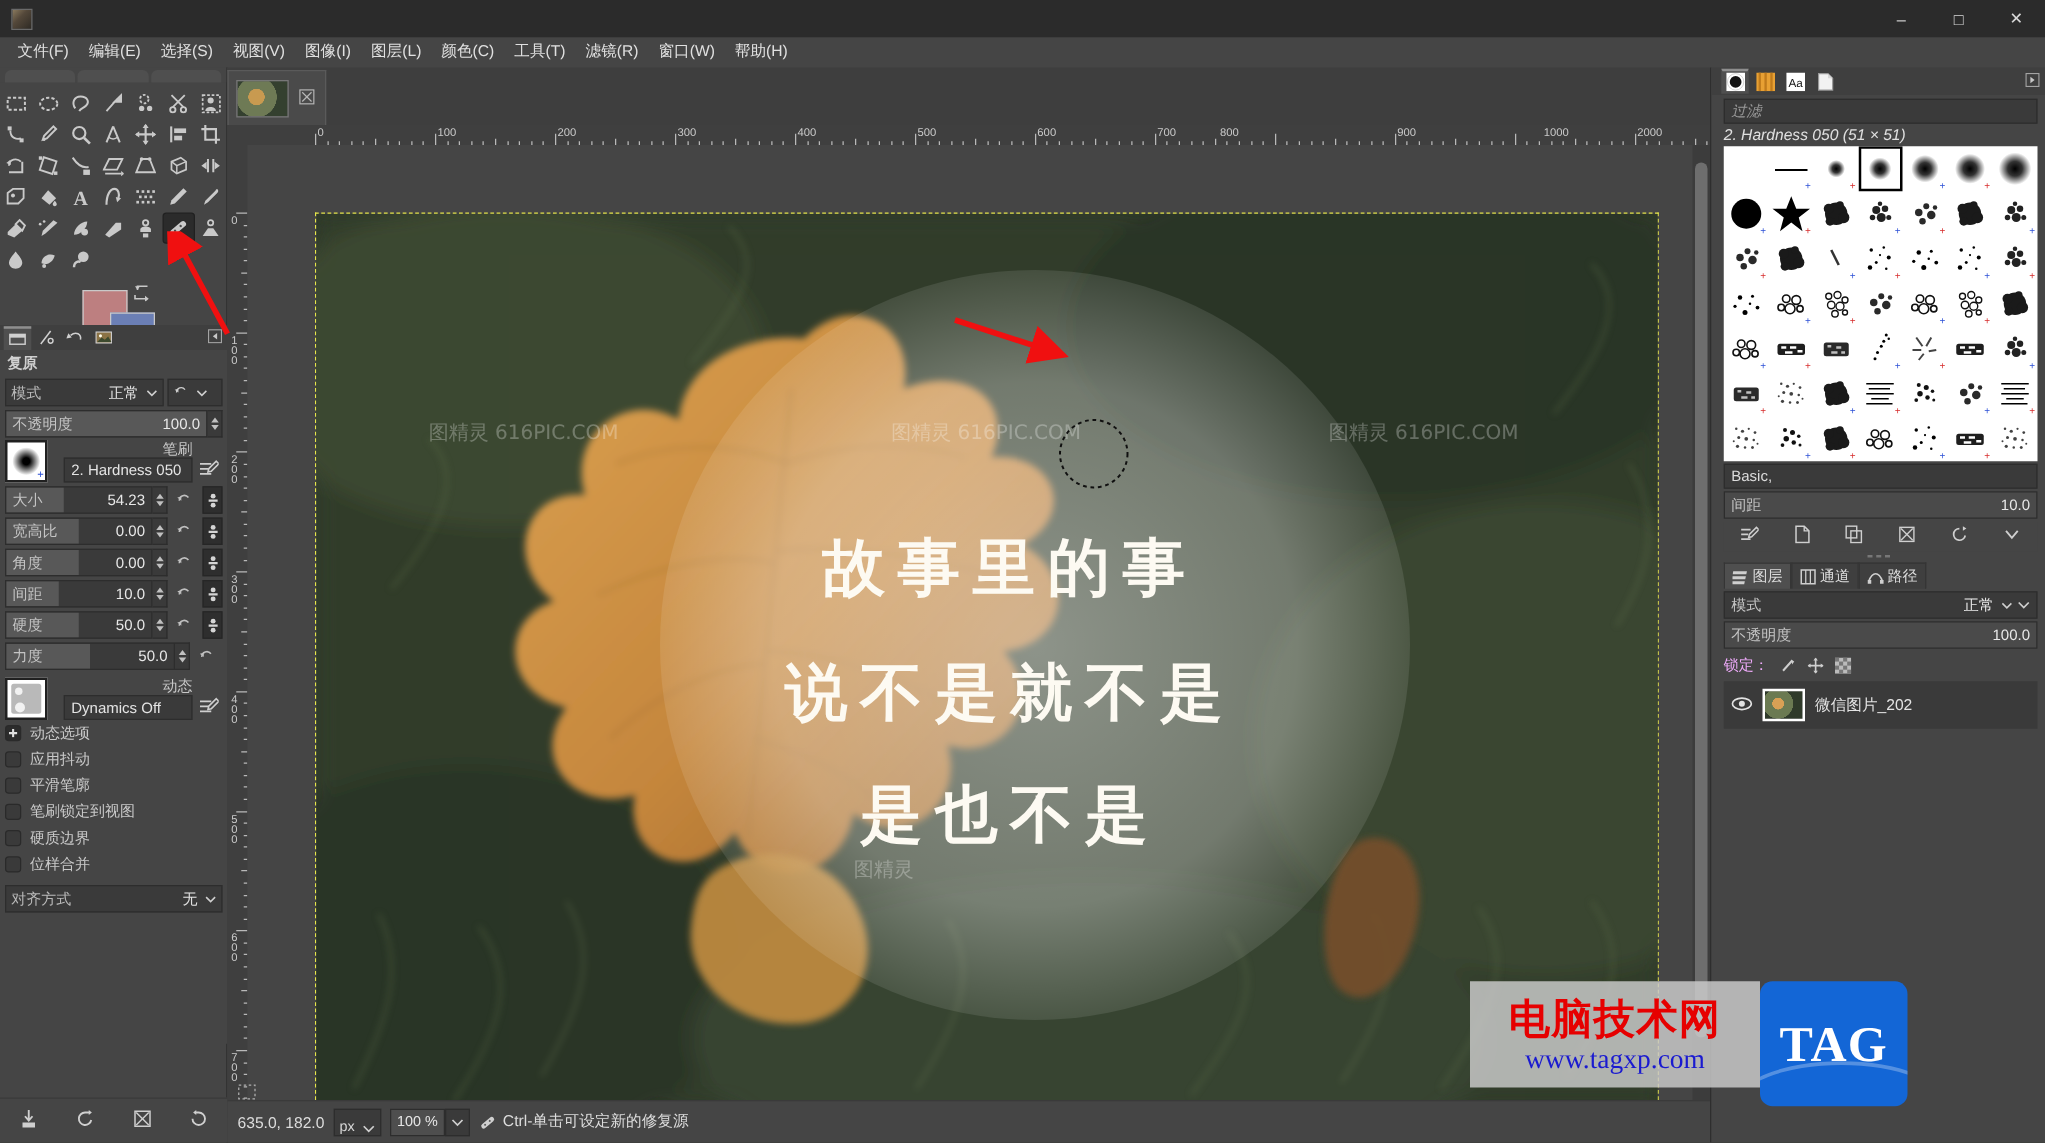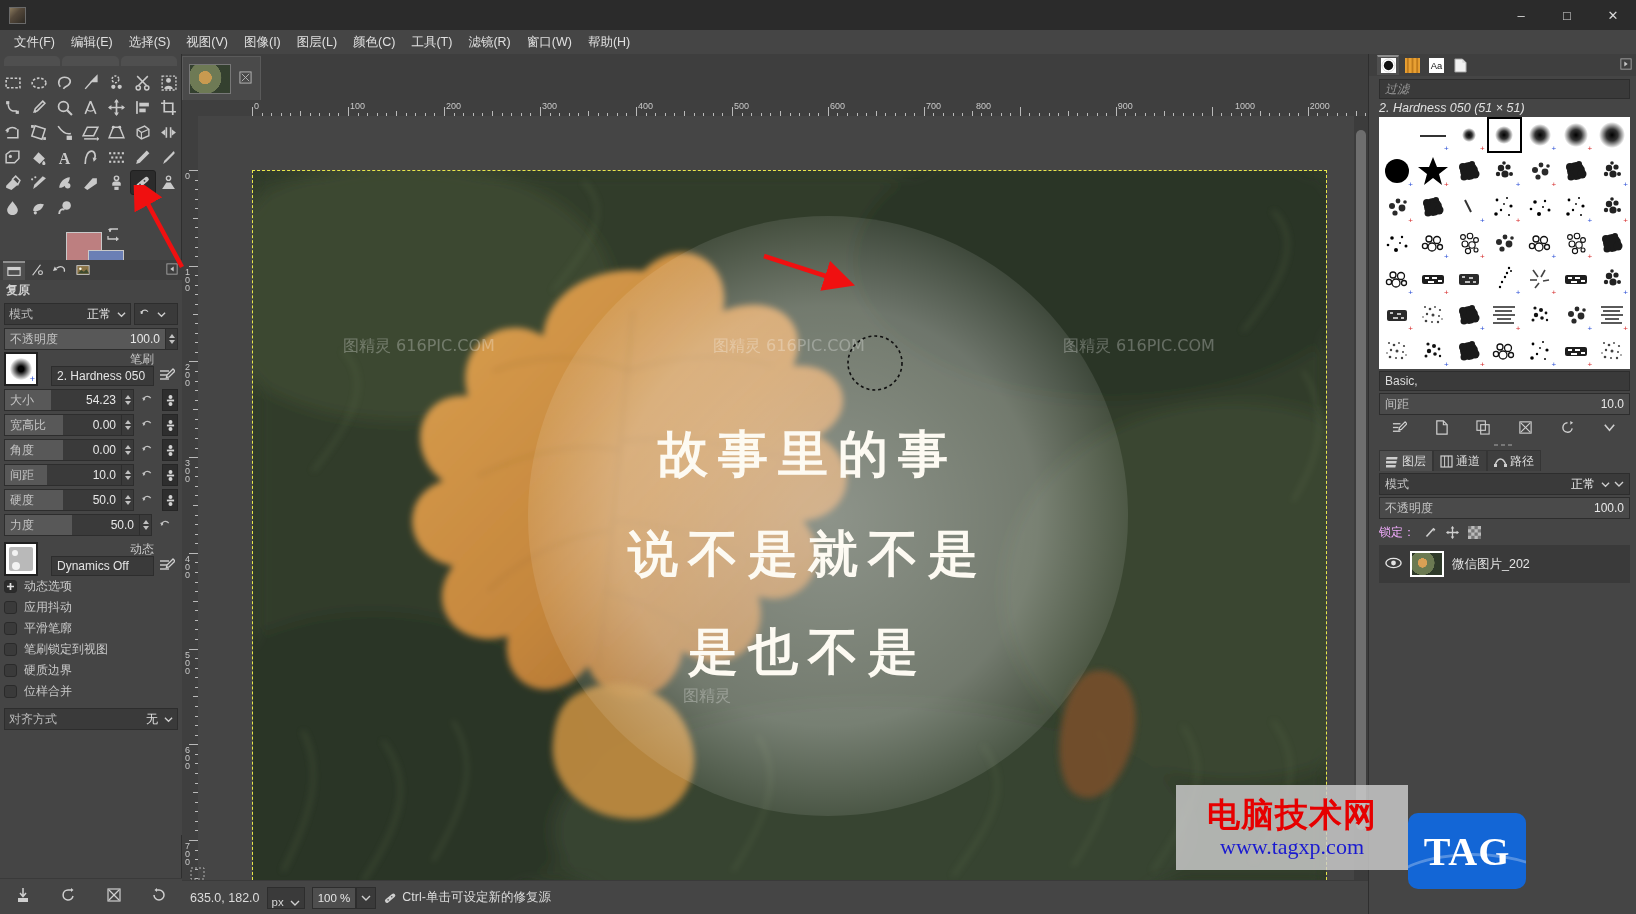--- a/index.html
+++ b/index.html
@@ -24,21 +24,21 @@
     background:linear-gradient(135deg,#8a7a5e,#54483a 40%,#2e2a24);
     border:1px solid #6a6a6a; flex:none;
   }
   .tb-title { font-size:12.5px; color:#e2e2e2; white-space:nowrap; letter-spacing:.1px;}
   .tb-ctrls { margin-left:auto; display:flex; height:30px; }
   .tb-btn { width:46px; height:30px; display:flex; align-items:center; justify-content:center; color:#d8d8d8; font-size:13px;}
 
   
   .menubar {
     position:absolute; top:30px; left:0; width:1636px; height:24px;
-    background:#454545; display:flex; align-items:center; padding-left:6px;
+    background:#454545; display:flex; align-items:flex-start; padding-left:6px;
   }
   .menu-item {
     padding:3px 8px; font-size:12.5px; color:#e0e0e0; white-space:nowrap;
   }
 
   
   .left-dock {
     position:absolute; top:54px; left:0; width:182px; height:860px;
     background:#454545; border-right:1px solid #2e2e2e;
   }
@@ -232,22 +232,22 @@
   .layer-item .eye svg{width:17px;height:12px;}
   .layer-item .lthumb{width:34px;height:26px;border:2px solid #fff;
      background:radial-gradient(circle at 35% 45%, #d9a055 0 20%, #6b7a52 21% 52%, #2f3a2a 53% 100%);}
   .layer-item .lname{font-size:12.5px;color:#e4e4e4;white-space:nowrap;overflow:hidden;}
 
   
   .wm { position:absolute; left:1176px; top:785px; width:430px; height:85px; display:flex; }
   .wm-left { width:232px; height:85px; background:rgba(205,205,205,.82); display:flex; flex-direction:column; align-items:center; justify-content:center;}
   .wm-cn { font-size:33px; font-weight:bold; color:#e60000; letter-spacing:1px; line-height:38px; font-family:"DejaVu Sans", sans-serif;}
   .wm-url { font-size:22px; color:#1a1ad0; font-family:"Liberation Serif", serif; line-height:26px;}
-  .wm-logo { width:118px; height:76px; background:#1366d6; display:flex; align-items:center; justify-content:center;
-             border-radius:10px; position:relative; overflow:hidden;margin-top:28px;}
+  .wm-logo { width:118px; height:100px; background:#1366d6; display:flex; align-items:center; justify-content:center;
+             border-radius:10px; position:relative; overflow:hidden;}
   .wm-logo .tag{font-size:40px;font-weight:bold;color:#fff;font-family:"Liberation Serif", serif;letter-spacing:1px;}
   .wm-logo .swoosh{position:absolute;left:-20px;bottom:-34px;width:170px;height:70px;border-radius:50%;
                    border:3px solid rgba(255,255,255,.28);}
 
   
   .arrow { position:absolute; pointer-events:none; }
 </style>
 </head>
 <body>
 

